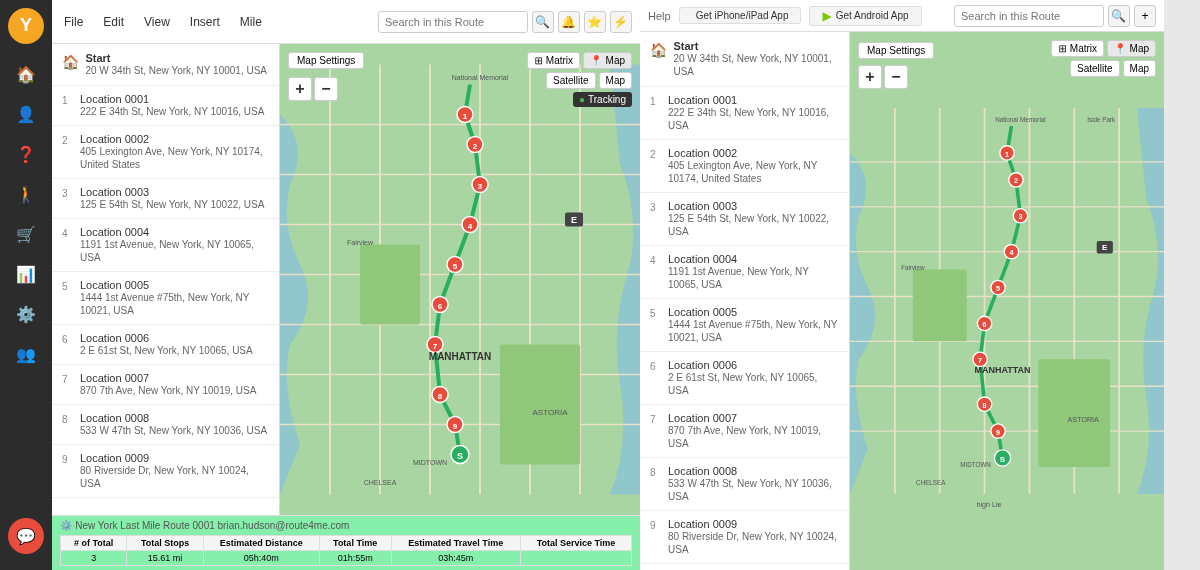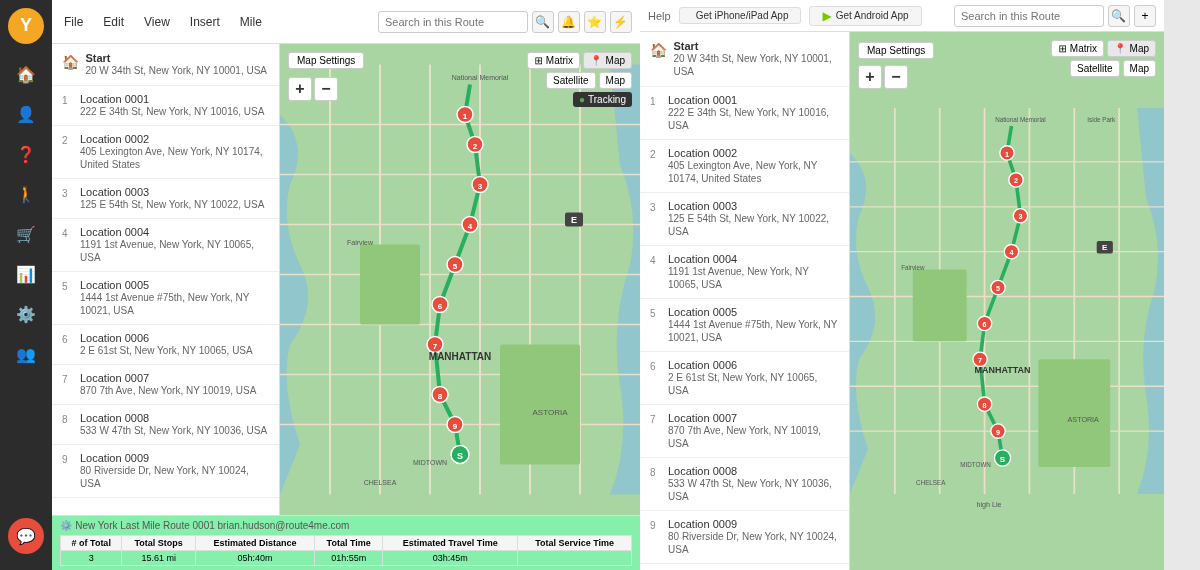--- a/index.html
+++ b/index.html
@@ -98,21 +98,21 @@
     
     .summary-bar {
       background: #86efac;
       border-top: 1px solid #ddd;
       padding: 4px 8px;
       flex-shrink: 0;
     }
     .summary-title { font-size: 10px; color: #555; margin-bottom: 4px; }
     .summary-table { width: 100%; border-collapse: collapse; }
     .summary-table th, .summary-table td {
-      font-size: 9px; text-align: center; padding: 2px 3px; border: 1px solid #ddd;
+      font-size: 9px; text-align: center; padding: 2px 9px; border: 1px solid #ddd;
     }
     .summary-table th { background: #f5f5f5; font-weight: bold; }
 
     
     .map-area {
       flex: 1;
       position: relative;
       overflow: hidden;
     }
     .map-bg {

